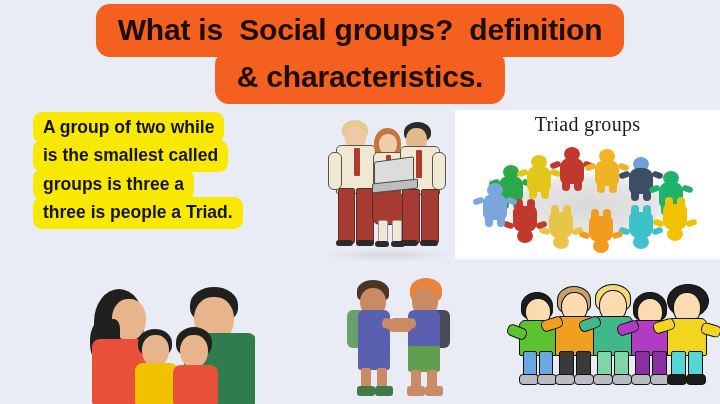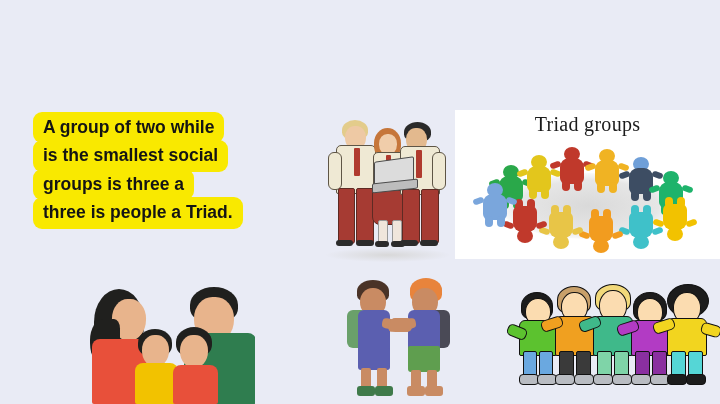--- a/index.html
+++ b/index.html
@@ -114,24 +114,32 @@
   .fr .shirt{position:absolute;border:1.6px solid #111;border-radius:6px 6px 2px 2px;}
   .fr .legL,.fr .legR{position:absolute;border:1.6px solid #111;border-radius:2px;}
   .fr .shoe{position:absolute;background:#b9bcc2;border:1.6px solid #111;border-radius:4px;}
   .fr .armO{position:absolute;border:1.6px solid #111;border-radius:5px;}
 </style>
 </head>
 <body>
 
 <div id="stage">
 
+  <div class="title-wrap">
+    <div class="title-row r1">
+      <span class="title-line">What is  Social groups?  definition</span>
+    </div>
+    <div class="title-row r2">
+      <span class="title-line">&amp; characteristics.</span>
+    </div>
+  </div>
 
   <div class="callout">
     <div class="cl-row"><span class="cl">A group of two while</span></div>
-    <div class="cl-row"><span class="cl">is the smallest social</span></div>
+    <div class="cl-row"><span class="cl">is the smallest called</span></div>
     <div class="cl-row"><span class="cl">groups is three a</span></div>
     <div class="cl-row"><span class="cl">three is people a Triad.</span></div>
   </div>
 
   <div class="students">
     <div class="stu-ground"></div>
 
     <div class="stu">
       <div class="hair" style="left:24px;top:8px;width:26px;height:20px;background:#e3cc8b;"></div>
       <div class="head" style="left:27px;top:14px;width:21px;height:24px;background:#eec9a4;"></div>

